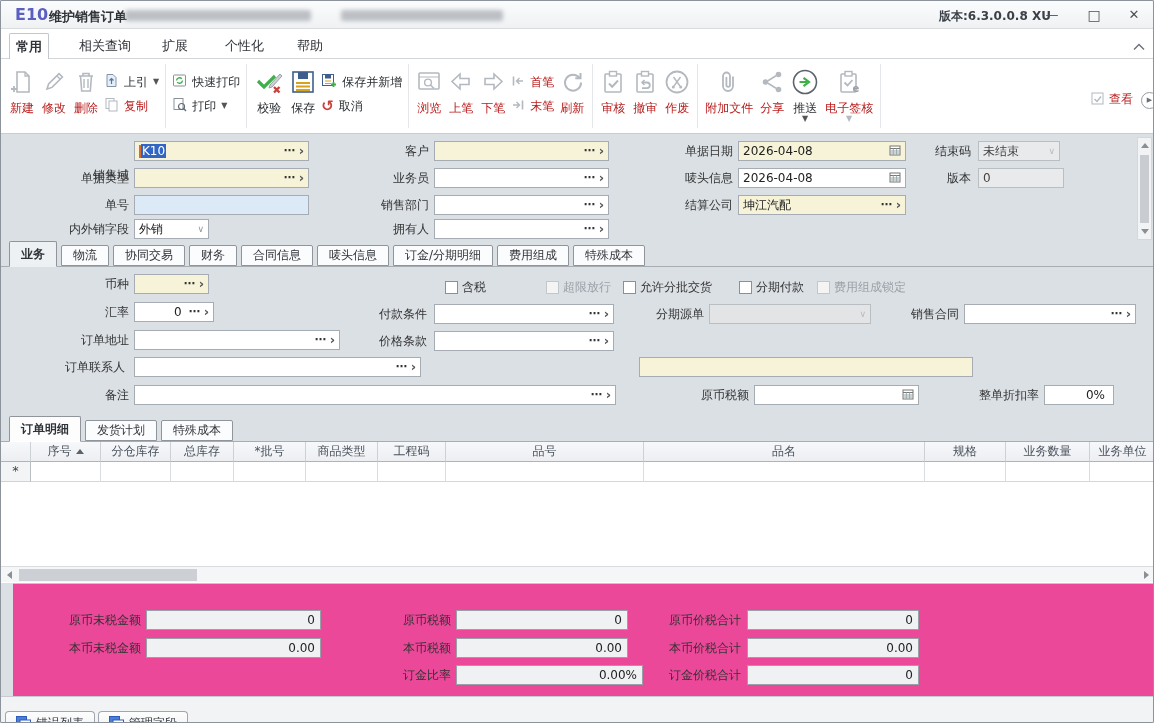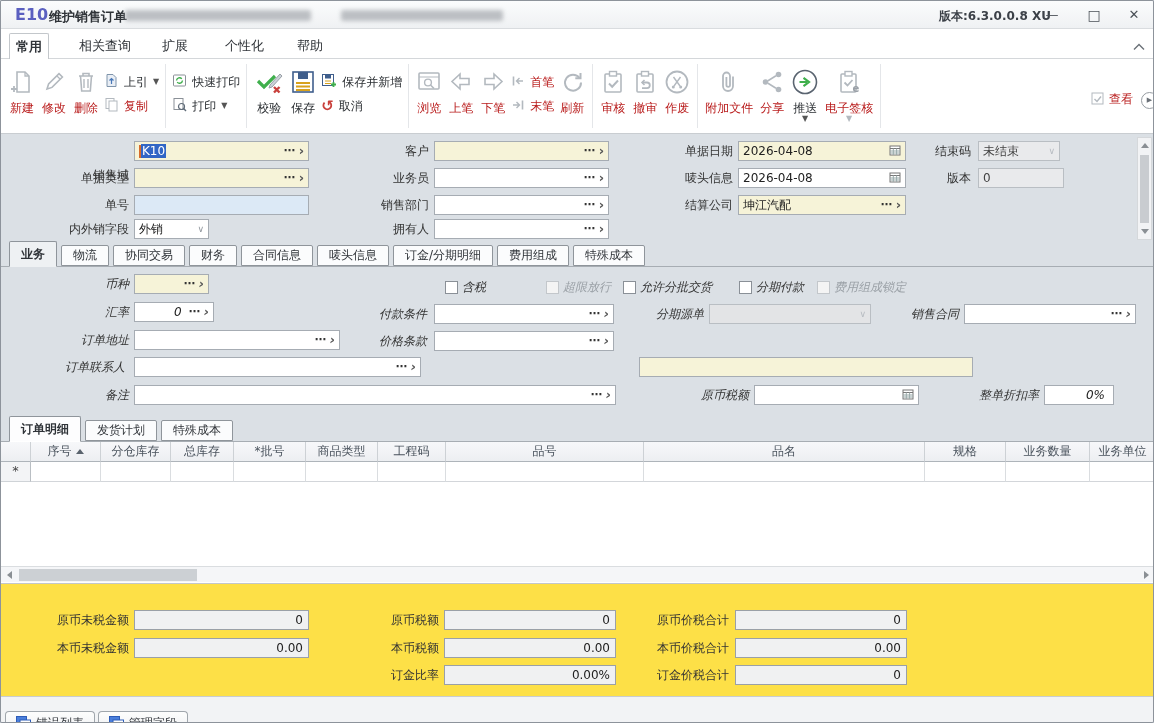--- a/index.html
+++ b/index.html
@@ -68,21 +68,21 @@
   
   .hscroll{position:absolute;left:0;top:565px;width:1154px;height:16px;background:#f5f6f8;border-top:1px solid #dadde0;}
   .hthumb{position:absolute;left:18px;top:2px;width:178px;height:12px;background:#ccd0d4;}
   .tri-l{position:absolute;left:6px;top:4px;width:0;height:0;border-top:4px solid transparent;border-bottom:4px solid transparent;border-right:5px solid #8a8f94;}
   .tri-r{position:absolute;left:1143px;top:4px;width:0;height:0;border-top:4px solid transparent;border-bottom:4px solid transparent;border-left:5px solid #8a8f94;}
   .vscroll{position:absolute;left:1136px;top:136px;width:15px;height:103px;background:#f2f3f5;border:1px solid #d5d8db;}
   .vthumb{position:absolute;left:2px;top:17px;width:9px;height:68px;background:#c9ccd0;}
   .tri-u{position:absolute;left:3px;top:5px;width:0;height:0;border-left:4px solid transparent;border-right:4px solid transparent;border-bottom:5px solid #8a8f94;}
   .tri-d{position:absolute;left:3px;bottom:5px;width:0;height:0;border-left:4px solid transparent;border-right:4px solid transparent;border-top:5px solid #8a8f94;}
   
-  .totals{position:absolute;left:0;top:582px;right:0;height:113px;background:#fde047;border-top:1px solid #c3c7cb;}
+  .totals{position:absolute;left:12px;top:582px;right:0;height:113px;background:#ec4899;border-top:1px solid #c3c7cb;}
   .tfld{position:absolute;height:20px;background:#f0f1f2;border:1px solid #9aa0a7;text-align:right;padding:0 5px;line-height:18px;color:#222;}
   
   .bottombar{position:absolute;left:0;top:695px;right:0;height:39px;background:#f2f3f5;border-top:1px solid #c8ccd0;display:flex;align-items:flex-end;padding-left:4px;gap:3px;}
   .btab{height:24px;display:flex;align-items:center;gap:5px;padding:0 10px;background:linear-gradient(#fdfdfd,#eceef0);border:1px solid #a0a6ac;border-bottom:none;border-radius:4px 4px 0 0;font-size:12px;color:#2f3338;}
 </style>
 </head>
 <body>
 
 <div id="app">
 
@@ -465,21 +465,21 @@
     <div class="dtab">物流</div>
     <div class="dtab">协同交易</div>
     <div class="dtab">财务</div>
     <div class="dtab">合同信息</div>
     <div class="dtab">唛头信息</div>
     <div class="dtab">订金/分期明细</div>
     <div class="dtab">费用组成</div>
     <div class="dtab">特殊成本</div>
   </div>
 
-  <div class="abs" style="left:0;top:266px;width:1006px;height:149px;background:#dbe0e5;font-style:italic;">
+  <div class="abs" style="left:0;top:266px;width:1006px;height:149px;background:#dbe0e5;">
     <div class="lbl" style="left:8px;width:120px;top:7px;">币种</div>
     <div class="fld yellow" style="left:133px;top:7px;width:75px;">
       <span class="val"></span>
       <span class="ell">⋯</span>
       <span class="chv">›</span>
     </div>
 
     <div class="cb" style="left:444px;top:13px;">
       <span class="box"></span>
       <span class="cblabel">含税</span>
@@ -639,21 +639,21 @@
     <div class="lbl" style="left:8px;width:120px;top:26px;">原币未税金额</div>
     <div class="tfld" style="left:133px;top:26px;width:175px;">0</div>
     <div class="lbl" style="left:8px;width:120px;top:54px;">本币未税金额</div>
     <div class="tfld" style="left:133px;top:54px;width:175px;">0.00</div>
 
     <div class="lbl" style="left:318px;width:120px;top:26px;">原币税额</div>
     <div class="tfld" style="left:443px;top:26px;width:172px;">0</div>
     <div class="lbl" style="left:318px;width:120px;top:54px;">本币税额</div>
     <div class="tfld" style="left:443px;top:54px;width:172px;">0.00</div>
     <div class="lbl" style="left:318px;width:120px;top:81px;">订金比率</div>
-    <div class="tfld" style="left:443px;top:81px;width:172px;">0.00%</div>
+    <div class="tfld" style="left:443px;top:81px;width:187px;">0.00%</div>
 
     <div class="lbl" style="left:608px;width:120px;top:26px;">原币价税合计</div>
     <div class="tfld" style="left:734px;top:26px;width:172px;">0</div>
     <div class="lbl" style="left:608px;width:120px;top:54px;">本币价税合计</div>
     <div class="tfld" style="left:734px;top:54px;width:172px;">0.00</div>
     <div class="lbl" style="left:608px;width:120px;top:81px;">订金价税合计</div>
     <div class="tfld" style="left:734px;top:81px;width:172px;">0</div>
   </div>
 
   <div class="bottombar">

